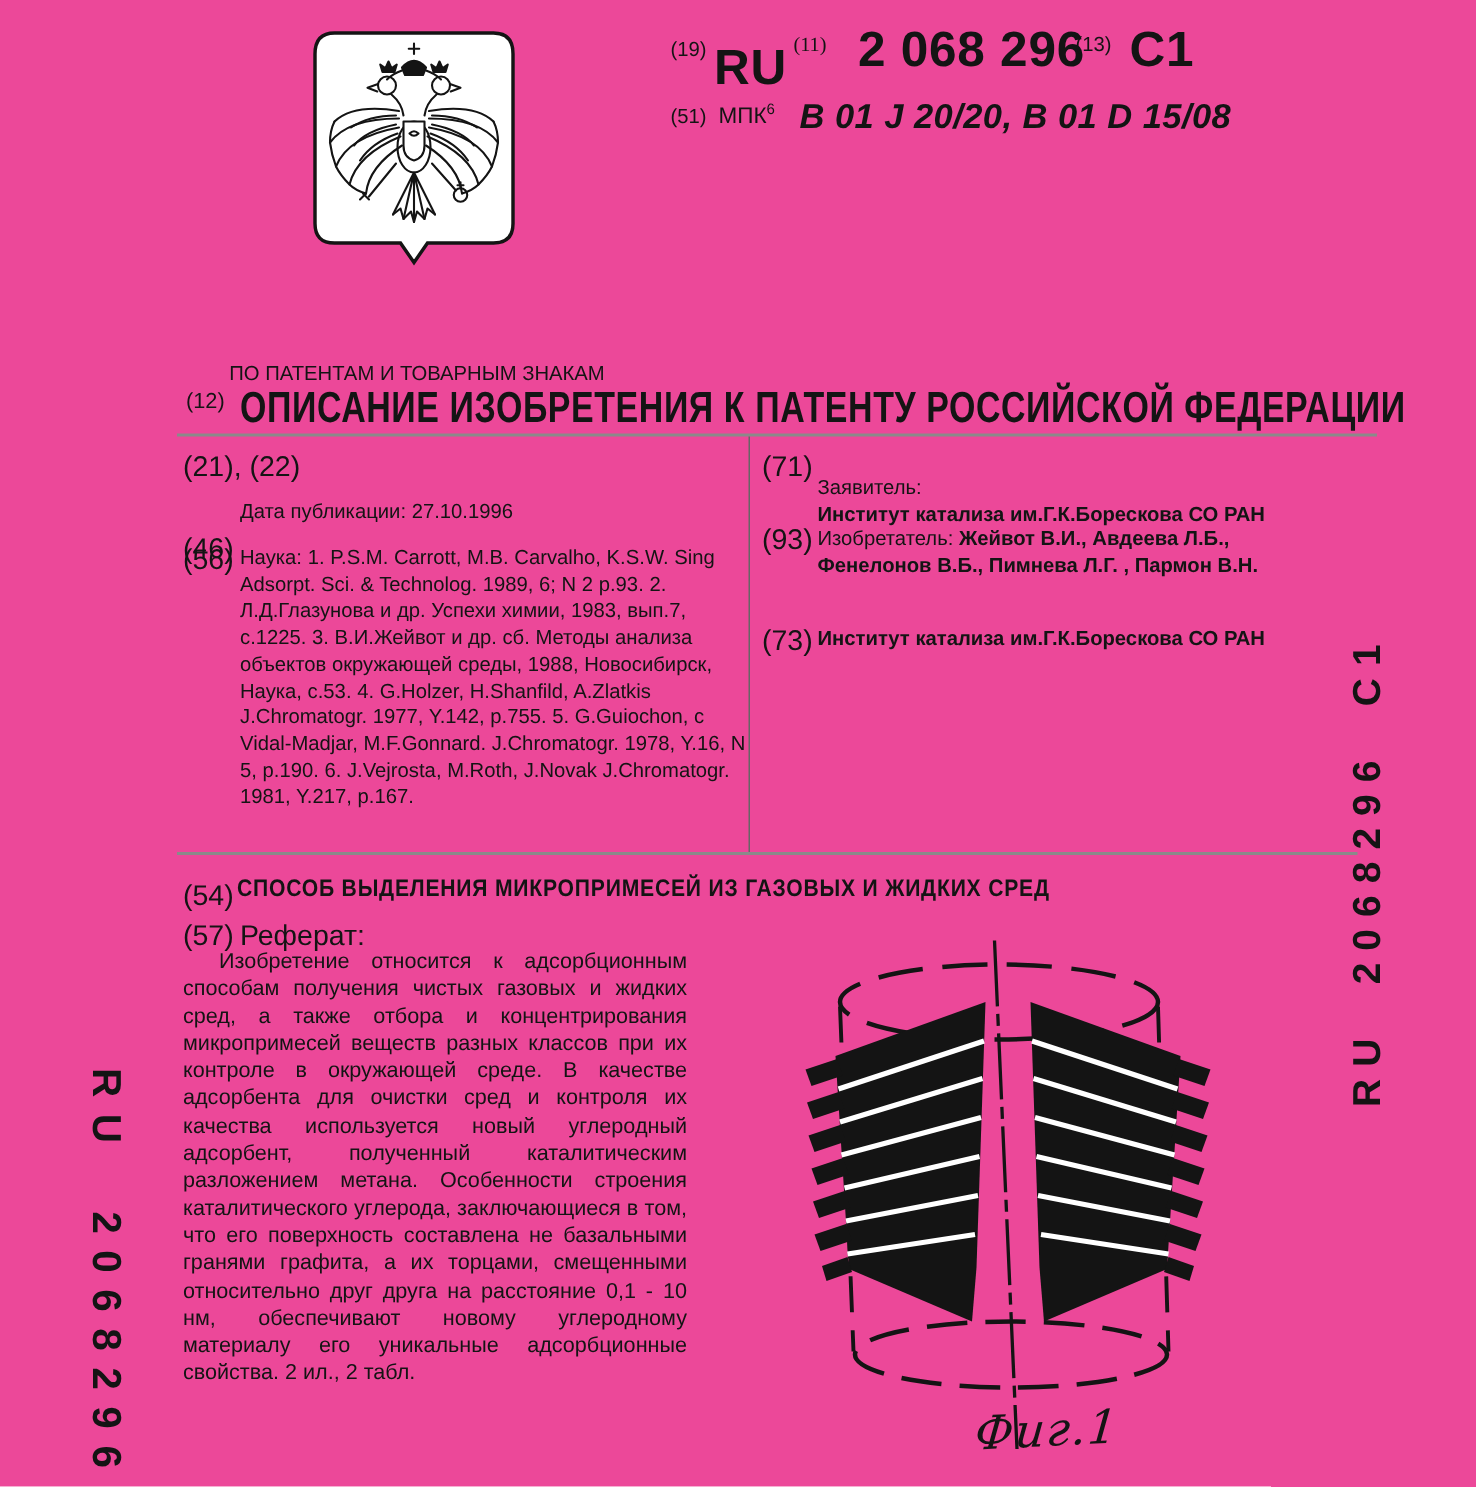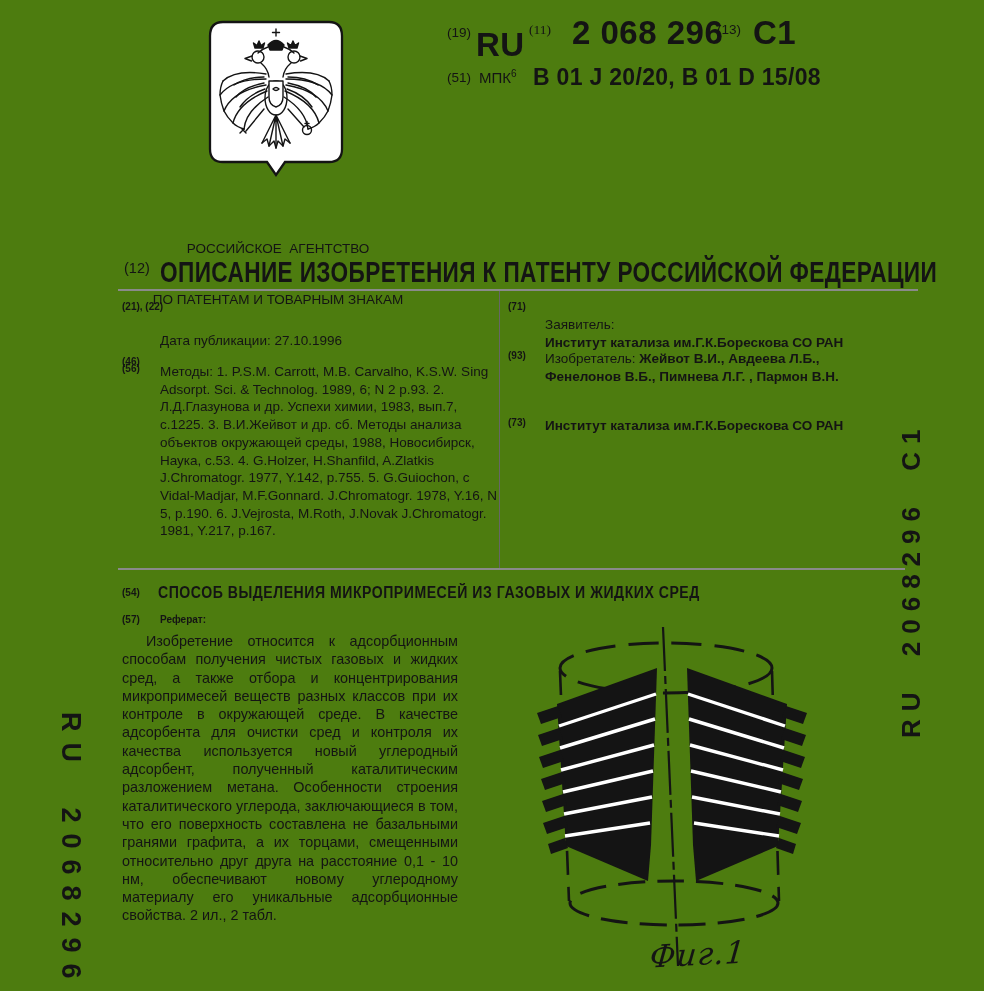--- a/index.html
+++ b/index.html
@@ -1,27 +1,27 @@
 <!DOCTYPE html>
 <html><head>
 <meta charset="utf-8">
 <style>
   html,body{margin:0;padding:0;background:#fff;}
-  #page{position:relative;width:984px;height:991px;background:#4d7c0f;overflow:hidden;
+  #page{position:relative;width:984px;height:991px;background:#ec4899;overflow:hidden;
         font-family:"Liberation Sans",sans-serif;color:#141414;}
   .abs{position:absolute;}
   .small{font-size:13.5px;}
   .bigbold{font-size:33px;font-weight:bold;letter-spacing:0.5px;}
   .codes{font-size:23px;font-weight:bold;letter-spacing:0.3px;}
   .agency{width:312px;text-align:center;font-size:13.5px;line-height:17px;white-space:pre-wrap;}
   .doc-title{display:inline-block;font-size:29px;font-weight:bold;letter-spacing:0.5px;
              white-space:nowrap;transform:scaleX(0.78);transform-origin:left top;}
   .rule{background:#8a8a8a;height:2px;}
   .vrule{background:#666;width:1px;}
-  .fnum{font-size:10px;font-weight:bold;}
+  .fnum{font-size:19px;}
   .fbody{font-size:13.5px;line-height:17.7px;}
   .fvalue-b{font-weight:bold;}
   .pre{white-space:pre-wrap;}
   .refs{width:338px;text-align:left;}
   .title54{display:inline-block;font-size:16px;font-weight:bold;letter-spacing:0.6px;
            white-space:nowrap;transform:scaleX(0.88);transform-origin:left top;}
   .abstract{width:336px;font-size:14.4px;line-height:18.3px;text-align:justify;text-indent:24px;}
   .vert{font-size:27px;font-weight:bold;letter-spacing:11px;word-spacing:16px;white-space:nowrap;}
   .vert-left{transform:rotate(90deg);transform-origin:top left;}
   .vert-right{font-size:26px;letter-spacing:8px;word-spacing:13px;transform:rotate(-90deg);transform-origin:top left;}
@@ -66,45 +66,44 @@
 
   <span class="abs small" style="left:447px;top:25px;">(19)</span>
   <span class="abs bigbold" style="left:476px;top:14px;margin-top:12px;">RU</span>
   <span class="abs small" style="left:529px;top:22px;font-family:Liberation Serif, serif;">(11)</span>
   <span class="abs bigbold" style="left:572px;top:14px;">2 068 296</span>
   <span class="abs small" style="left:717px;top:22px;">(13)</span>
   <span class="abs bigbold" style="left:753px;top:14px;">C1</span>
 
   <span class="abs small" style="left:447px;top:70px;">(51)</span>
   <span class="abs" style="left:479px;top:68px;font-size:15px;"><span>МПК</span><sup>6</sup></span>
-  <span class="abs codes" style="left:533px;top:64px;">B 01 J 20/20, B 01 D 15/08</span>
+  <span class="abs codes" style="left:533px;top:64px;font-style:italic;">B 01 J 20/20, B 01 D 15/08</span>
 
   <div class="abs agency" style="left:122px;top:206px;">
-    <div>РОССИЙСКОЕ  АГЕНТСТВО</div>
     <div>ПО ПАТЕНТАМ И ТОВАРНЫМ ЗНАКАМ</div>
   </div>
 
   <span class="abs" style="left:124px;top:260px;font-size:14.5px;">(12)</span>
   <span class="abs" style="left:160px;top:256px;"><span class="doc-title">ОПИСАНИЕ ИЗОБРЕТЕНИЯ К ПАТЕНТУ РОССИЙСКОЙ ФЕДЕРАЦИИ</span></span>
 
   <div class="abs rule" style="left:118px;top:289px;width:800px;"></div>
   <div class="abs vrule" style="left:499px;top:291px;height:278px;"></div>
   <div class="abs rule" style="left:118px;top:568px;width:787px;"></div>
 
   <span class="abs fnum" style="left:122px;top:301px;">(21), (22)</span>
 
   <span class="abs fnum" style="left:122px;top:340px;margin-top:16px;">(46)</span>
   <div class="abs fbody" style="left:160px;top:332px;">
     <span>Дата публикации:</span>
     <span>27.10.1996</span>
   </div>
 
   <span class="abs fnum" style="left:122px;top:363px;">(56)</span>
   <div class="abs fbody refs" style="left:160px;top:363px;">
-    <span>Методы:</span>
+    <span>Наука:</span>
     <span>1. P.S.M. Carrott, M.B. Carvalho, K.S.W. Sing Adsorpt. Sci. &amp; Technolog. 1989, 6; N 2 p.93. 2. Л.Д.Глазунова и др. Успехи химии, 1983, вып.7, с.1225. 3. В.И.Жейвот и др. сб. Методы анализа объектов окружающей среды, 1988, Новосибирск, Наука, с.53. 4. G.Holzer, H.Shanfild, A.Zlatkis J.Chromatogr. 1977, Y.142, p.755. 5. G.Guiochon, c Vidal-Madjar, M.F.Gonnard. J.Chromatogr. 1978, Y.16, N 5, p.190. 6. J.Vejrosta, M.Roth, J.Novak J.Chromatogr. 1981, Y.217, p.167.</span>
   </div>
 
   <span class="abs fnum" style="left:508px;top:301px;">(71)</span>
   <div class="abs fbody" style="left:545px;top:284px;width:332px;margin-top:32px;">
     <div>Заявитель:</div>
     <div class="fvalue-b">Институт катализа им.Г.К.Борескова СО РАН</div>
   </div>
 
   <span class="abs fnum" style="left:508px;top:350px;">(93)</span>

